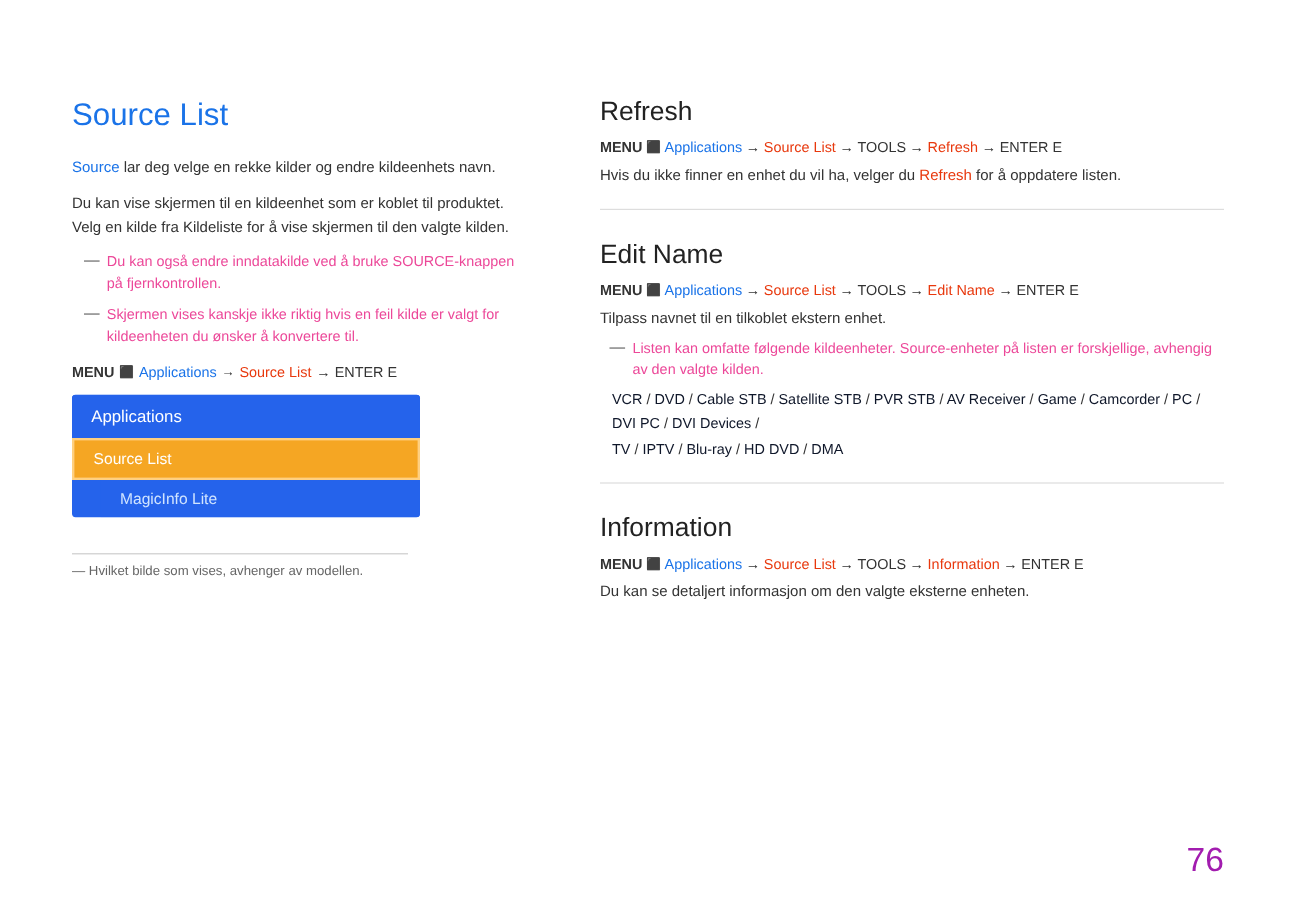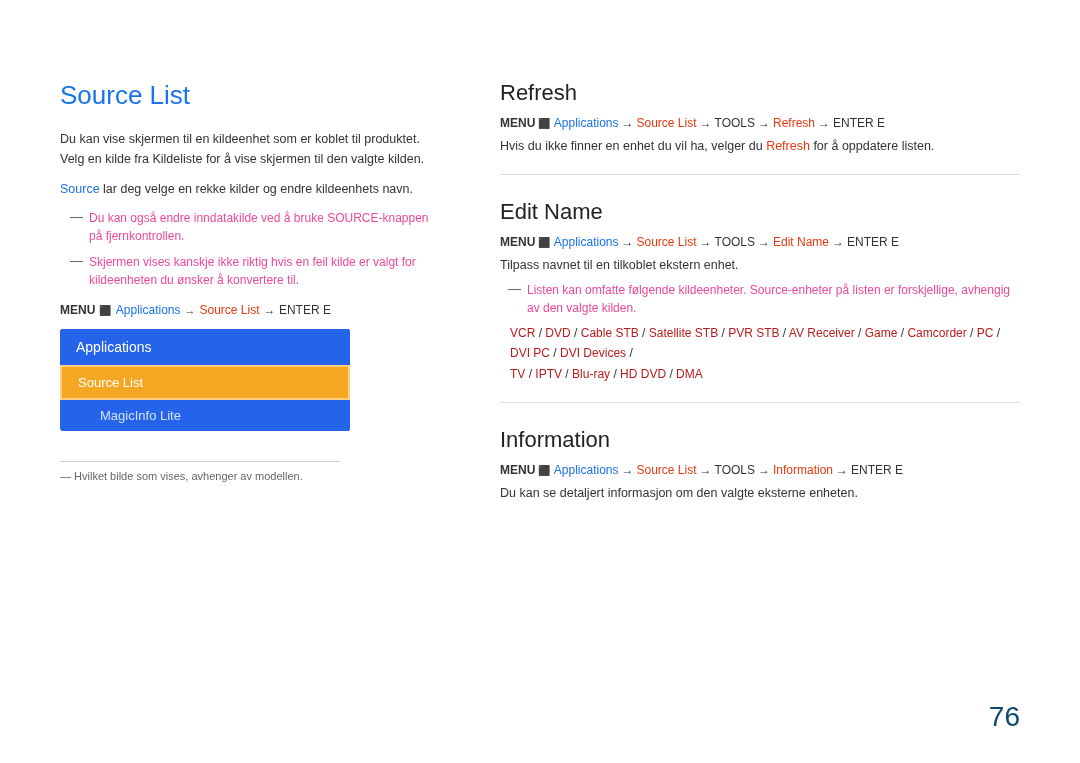--- a/index.html
+++ b/index.html
@@ -164,46 +164,46 @@
       margin-bottom: 6px;
       padding-left: 8px;
     }
     .device-list {
       font-size: 12px;
       color: #333;
       line-height: 1.7;
       padding-left: 10px;
     }
     .device-list .highlight-red {
-      color: #b91c1c;
+      color: #0f172a;
     }
     .page-number {
       position: absolute;
       bottom: 30px;
       right: 60px;
       font-size: 28px;
-      color: #0c4a6e;
+      color: #a21caf;
       font-weight: 300;
     }
     .menu-arrow-symbol {
       font-size: 11px;
     }
   </style>
 </head>
 <body>
 
 <div class="page">
 
   <div class="left-column">
     <h1 class="section-title-blue">Source List</h1>
 
-    <p class="intro-text">Du kan vise skjermen til en kildeenhet som er koblet til produktet. Velg en kilde fra Kildeliste for å vise skjermen til den valgte kilden.</p>
     <p class="intro-text">
       <span class="highlight-blue">Source</span><span> lar deg velge en rekke kilder og endre kildeenhets navn.</span>
     </p>
+    <p class="intro-text">Du kan vise skjermen til en kildeenhet som er koblet til produktet. Velg en kilde fra Kildeliste for å vise skjermen til den valgte kilden.</p>
 
     <div class="note-item">
       <span class="note-dash">—</span>
       <span class="note-text">Du kan også endre inndatakilde ved å bruke SOURCE-knappen på fjernkontrollen.</span>
     </div>
     <div class="note-item">
       <span class="note-dash">—</span>
       <span class="note-text">Skjermen vises kanskje ikke riktig hvis en feil kilde er valgt for kildeenheten du ønsker å konvertere til.</span>
     </div>
 

